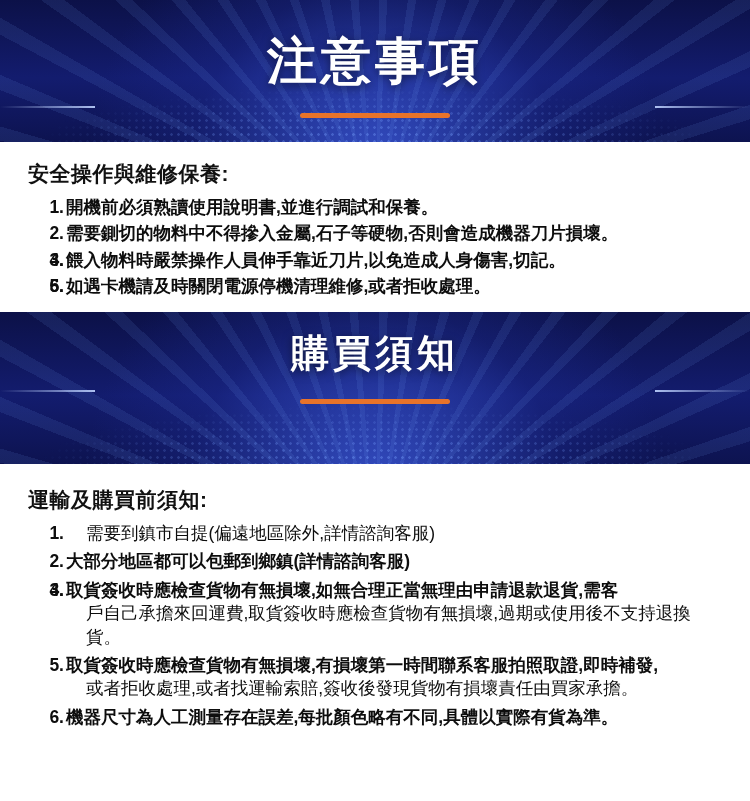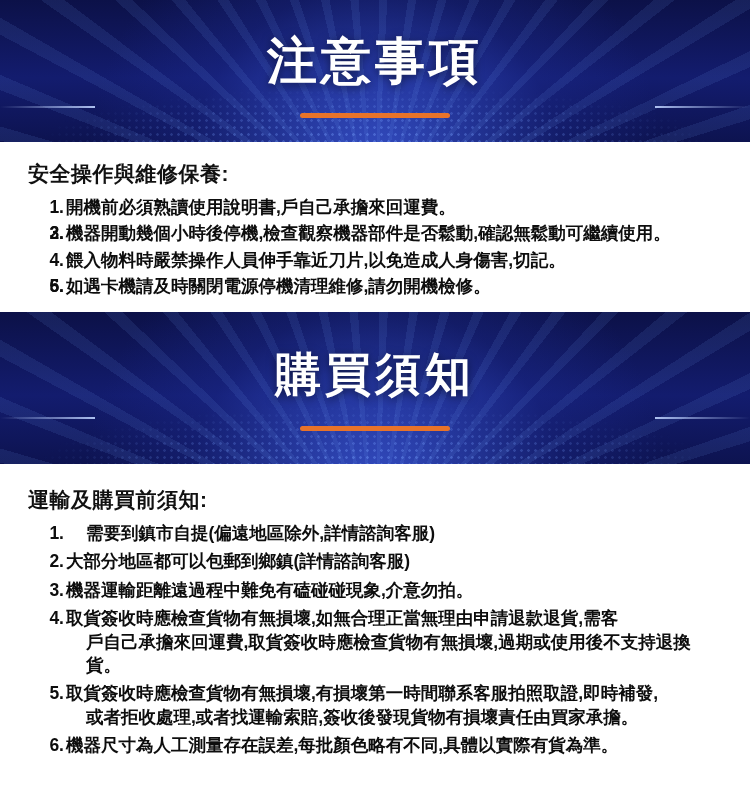--- a/index.html
+++ b/index.html
@@ -81,21 +81,21 @@
   }
   .rule-line.right {
     background: linear-gradient(90deg, rgba(190,210,255,0.9) 0%, rgba(255,255,255,0) 100%);
   }
 
   #banner-1 { height: 142px; }
   #banner-1 .banner-title { font-size: 50px; padding-top: 28px; }
   #banner-1 .banner-rule { width: 150px; margin-top: 18px; }
 
   #banner-2 { height: 152px; }
-  #banner-2 .banner-title { font-size: 46px; padding-top: 32px; }
+  #banner-2 .banner-title { font-size: 38px; padding-top: 16px; }
   #banner-2 .banner-rule { width: 150px; margin-top: 20px; }
 
   
   .section {
     padding: 18px 32px 10px 22px;
     background: #ffffff;
   }
   .section-heading {
     font-size: 21px;
     font-weight: 700;
@@ -121,21 +121,21 @@
     position: absolute;
     left: 0;
     top: 0;
     width: 24px;
     text-align: right;
     font-weight: 700;
   }
   .subline {
     display: block;
     padding-left: 20px;
-    font-weight: 700;
+    font-weight: 400;
   }
 
   #section-2 { padding-top: 22px; }
   #section-2 ol.items > li { margin-bottom: 5px; }
 
   .wm {
     position: absolute;
     right: 16px;
     bottom: 58px;
     font-size: 13px;
@@ -158,39 +158,39 @@
       <div class="banner-rule"></div>
       <div class="rule-line right"></div>
     </div>
   </div>
 
   <div class="section" id="section-1">
     <div class="section-heading">安全操作與維修保養:</div>
     <ol class="items">
       <li>
         <span class="num">1.</span>
-        <span>開機前必須熟讀使用說明書,戶自己承擔來回運費。</span>
+        <span>開機前必須熟讀使用說明書,並進行調試和保養。</span>
       </li>
       <li>
         <span class="num">2.</span>
+        <span>需要鍘切的物料中不得摻入金屬,石子等硬物,否則會造成機器刀片損壞。</span>
       </li>
       <li>
         <span class="num">3.</span>
-        <span>機器開動幾個小時後停機,檢查觀察機器部件是否鬆動,確認無鬆動可繼續使用。</span>
       </li>
       <li>
         <span class="num">4.</span>
         <span>餵入物料時嚴禁操作人員伸手靠近刀片,以免造成人身傷害,切記。</span>
       </li>
       <li>
         <span class="num">5.</span>
       </li>
       <li>
         <span class="num">6.</span>
-        <span>如遇卡機請及時關閉電源停機清理維修,請勿開機檢修。</span>
+        <span>如遇卡機請及時關閉電源停機清理維修,或者拒收處理。</span>
       </li>
     </ol>
   </div>
 
   <div class="banner" id="banner-2">
     <div class="dots"></div>
     <div class="streaks"></div>
     <div class="banner-title">購買須知</div>
     <div class="banner-rule-wrap">
       <div class="rule-line"></div>
@@ -205,21 +205,20 @@
       <li>
         <span class="num">1.</span>
         <span class="subline">需要到鎮市自提(偏遠地區除外,詳情諮詢客服)</span>
       </li>
       <li>
         <span class="num">2.</span>
         <span>大部分地區都可以包郵到鄉鎮(詳情諮詢客服)</span>
       </li>
       <li>
         <span class="num">3.</span>
-        <span>機器運輸距離遠過程中難免有磕碰碰現象,介意勿拍。</span>
       </li>
       <li>
         <span class="num">4.</span>
         <span>取貨簽收時應檢查貨物有無損壞,如無合理正當無理由申請退款退貨,需客</span>
         <span class="subline">戶自己承擔來回運費,取貨簽收時應檢查貨物有無損壞,過期或使用後不支持退換貨。</span>
       </li>
       <li>
         <span class="num">5.</span>
         <span>取貨簽收時應檢查貨物有無損壞,有損壞第一時間聯系客服拍照取證,即時補發,</span>
         <span class="subline">或者拒收處理,或者找運輸索賠,簽收後發現貨物有損壞責任由買家承擔。</span>

